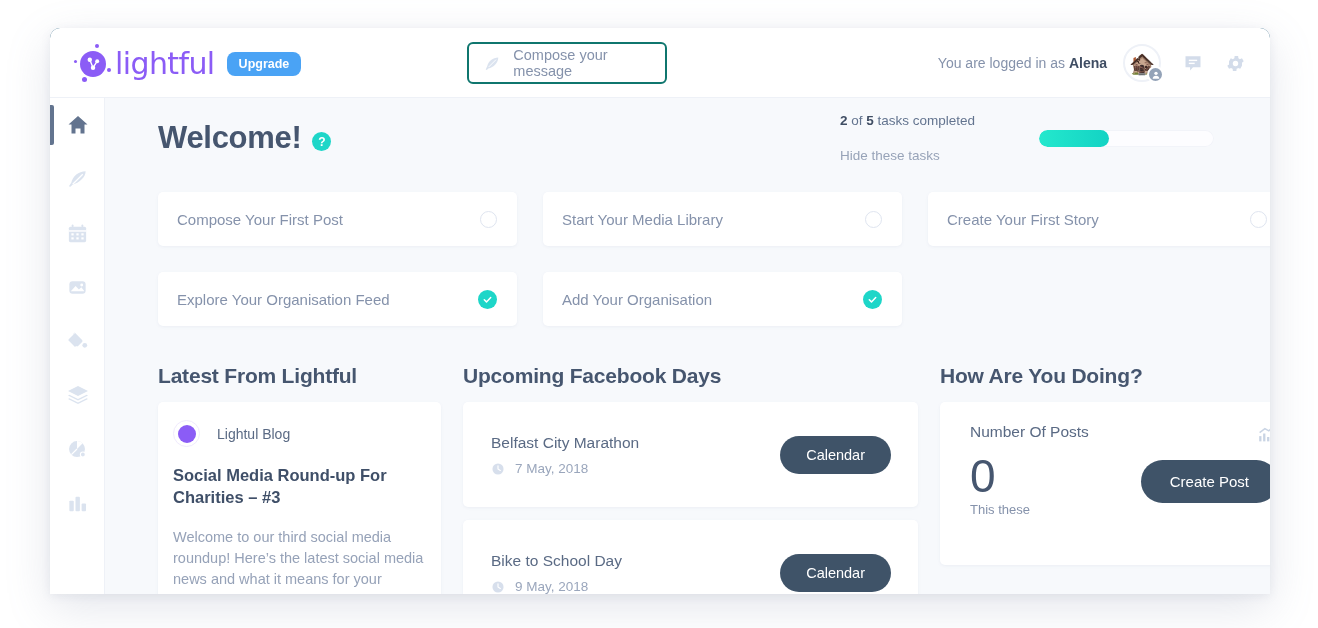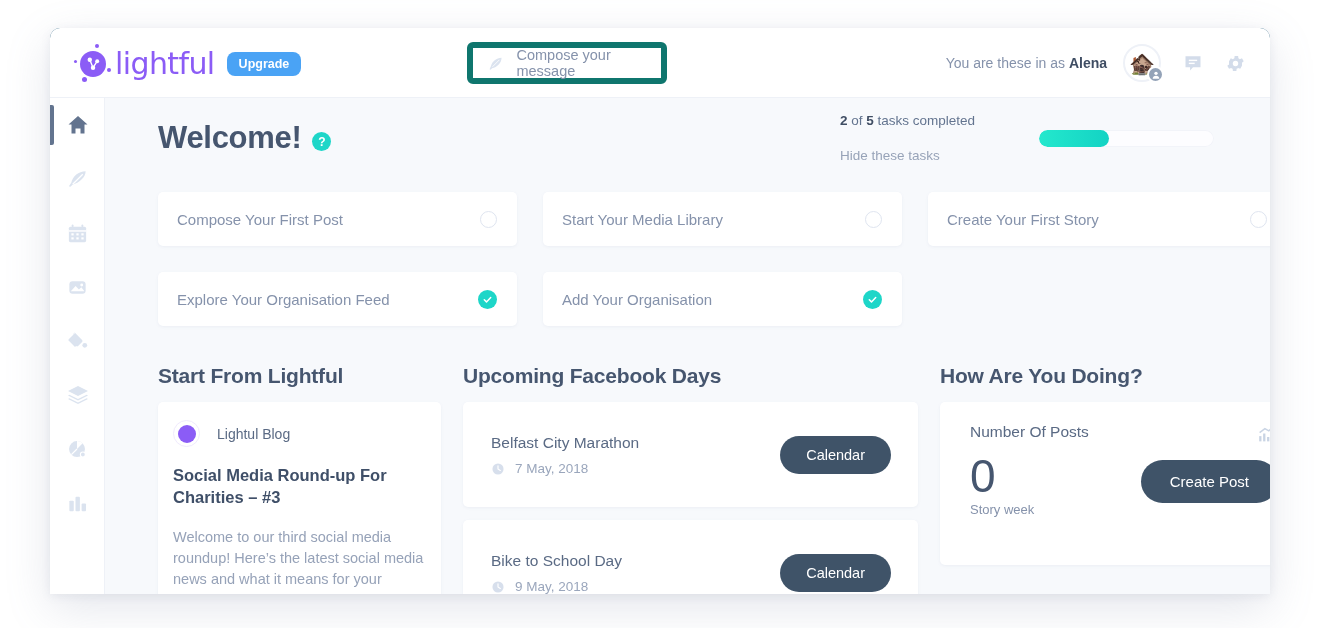--- a/index.html
+++ b/index.html
@@ -52,21 +52,21 @@
     margin-left: 12px;
     background: #4aa3f5; color: #fff;
     font-size: 12.5px; font-weight: 700;
     padding: 5px 12px; border-radius: 8px;
     cursor: pointer; white-space: nowrap;
   }
 
   .compose-box {
     position: absolute; left: 417px; top: 14px;
     width: 200px; height: 42px;
-    border: 6px solid #0f766e; border-radius: 6px;
+    border: 2px solid #0f766e; border-radius: 6px;
     background: #fff; display: flex; align-items: center;
     padding-left: 14px; cursor: text;
   }
   .compose-label { font-size: 14.5px; color: #8592ab; margin-left: 12px; }
 
   .login-area {
     position: absolute; right: 24px; top: 14px;
     height: 42px; display: flex; align-items: center; gap: 0;
   }
   .login-text { font-size: 14px; color: #8592ab; }
@@ -247,21 +247,21 @@
 
     <div class="compose-box">
       <svg width="19" height="19" viewBox="0 0 24 24">
         <path d="M20 4c-7 0-13 5-14.5 11.5L3.5 20l1.5.5 2-2C14 17 20 11 20 4z" fill="#dbe3ef"></path>
         <path d="M17 7 L7.5 16.5" stroke="#ffffff" stroke-width="1.2"></path>
       </svg>
       <span class="compose-label">Compose your message</span>
     </div>
 
     <div class="login-area">
-      <span class="login-text"><span>You are these in as </span><b>Alena</b></span>
+      <span class="login-text"><span>You are logged in as </span><b>Alena</b></span>
       <div class="avatar-wrap">
         <div class="avatar">🏚️</div>
         <div class="avatar-badge">
           <svg width="10" height="10" viewBox="0 0 24 24">
             <circle cx="12" cy="8" r="4" fill="#ffffff"></circle>
             <path d="M4 21c0-4.4 3.6-7 8-7s8 2.6 8 7z" fill="#ffffff"></path>
           </svg>
         </div>
       </div>
       <div class="icon-btn">
@@ -400,21 +400,21 @@
             <svg width="11" height="11" viewBox="0 0 24 24">
               <path d="M5 12.5 L9.8 17.2 L19 7.5" stroke="#ffffff" stroke-width="3.2" fill="none" stroke-linecap="round" stroke-linejoin="round"></path>
             </svg>
           </span>
         </div>
       </div>
 
     <div class="sections">
 
       <div>
-        <div class="section-title">Start From Lightful</div>
+        <div class="section-title">Latest From Lightful</div>
         <div class="card blog-card">
           <div class="blog-source">
             <div class="blog-avatar">
               <div class="blog-avatar-inner"></div>
             </div>
             <span class="blog-source-name">Lightul Blog</span>
           </div>
           <div class="blog-headline">Social Media Round-up For Charities – #3</div>
           <div class="blog-body">Welcome to our third social media roundup! Here’s the latest social media news and what it means for your charity: 1. Facebook rolls out its</div>
         </div>
@@ -462,21 +462,21 @@
               <rect x="7" y="12" width="2.6" height="9" fill="#c9d4e4"></rect>
               <rect x="11.5" y="16" width="2.6" height="5" fill="#c9d4e4"></rect>
               <rect x="16" y="10" width="2.6" height="11" fill="#c9d4e4"></rect>
               <path d="M3 11 L9 6.5 L13.5 9 L21 2.5" stroke="#c9d4e4" stroke-width="1.7" fill="none"></path>
               <path d="M15.5 2.5 H21.5 V8" stroke="#c9d4e4" stroke-width="1.7" fill="none"></path>
             </svg>
           </div>
           <div class="stats-body">
             <div>
               <div class="stats-number">0</div>
-              <div class="stats-sub">Story week</div>
+              <div class="stats-sub">This these</div>
             </div>
             <button class="btn-create">Create Post</button>
           </div>
         </div>
       </div>
 
     </div>
   </div>
 </div>
 

